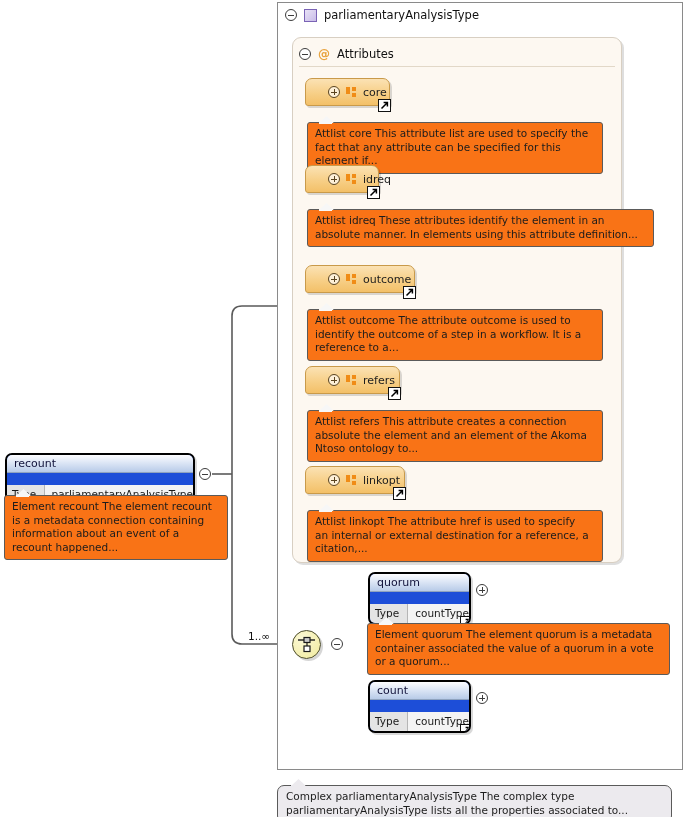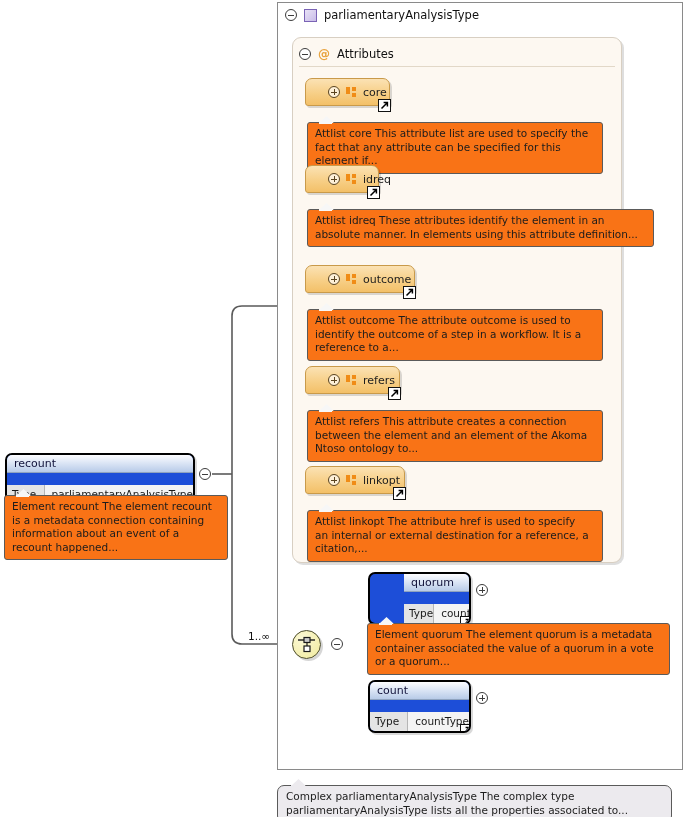--- a/index.html
+++ b/index.html
@@ -258,21 +258,21 @@
         <i></i>
         <i></i>
       </span>
     <span class="attr-name">refers</span>
     <span class="ext-badge">
       <svg width="9" height="9" viewBox="0 0 9 9">
           <path d="M1.5 7.5 L7 2 M3.6 1.6 L7.4 1.6 L7.4 5.4" stroke="#000" stroke-width="1.5" fill="none"></path>
         </svg>
     </span>
   </div>
-  <div class="balloon" style="left:307px; top:410px; width:296px;">Attlist refers This attribute creates a connection between the element and an element of the Akoma Ntoso ontology to...</div>
+  <div class="balloon" style="left:307px; top:410px; width:296px;">Attlist refers This attribute creates a connection absolute the element and an element of the Akoma Ntoso ontology to...</div>
 
   <div class="attr-chip" style="left:305px; top:466px; width:100px;">
     <span class="toggle plus"></span>
     <span class="sq-icon">
         <i></i>
         <i></i>
         <i></i>
       </span>
     <span class="attr-name">linkopt</span>
     <span class="ext-badge">
@@ -302,21 +302,21 @@
       <line x1="1" y1="5" x2="18" y2="5" stroke="#1a1a1a" stroke-width="1.4"></line>
       <rect x="7" y="2.5" width="6" height="5" fill="#c9c9c9" stroke="#1a1a1a" stroke-width="1.2"></rect>
       <line x1="10" y1="7.5" x2="10" y2="11" stroke="#1a1a1a" stroke-width="1.2"></line>
       <rect x="7" y="11" width="6" height="5.5" fill="#ffffff" stroke="#1a1a1a" stroke-width="1.2"></rect>
     </svg>
   </div>
   <div style="position:absolute; left:331px; top:638px;">
     <span class="toggle" style="display:block;"></span>
   </div>
 
-  <div class="el-box" style="left:368px; top:572px; width:103px;padding-left:34px;">
+  <div class="el-box" style="left:368px; top:572px; width:103px;">
     <div class="el-title">quorum</div>
     <div class="el-type">
       <span class="k">Type</span>
       <span class="v">countType</span>
     </div>
     <span class="ext-badge" style="right:-4px; bottom:-6px;">
       <svg width="9" height="9" viewBox="0 0 9 9">
           <path d="M1.5 7.5 L7 2 M3.6 1.6 L7.4 1.6 L7.4 5.4" stroke="#000" stroke-width="1.5" fill="none"></path>
         </svg>
     </span>

